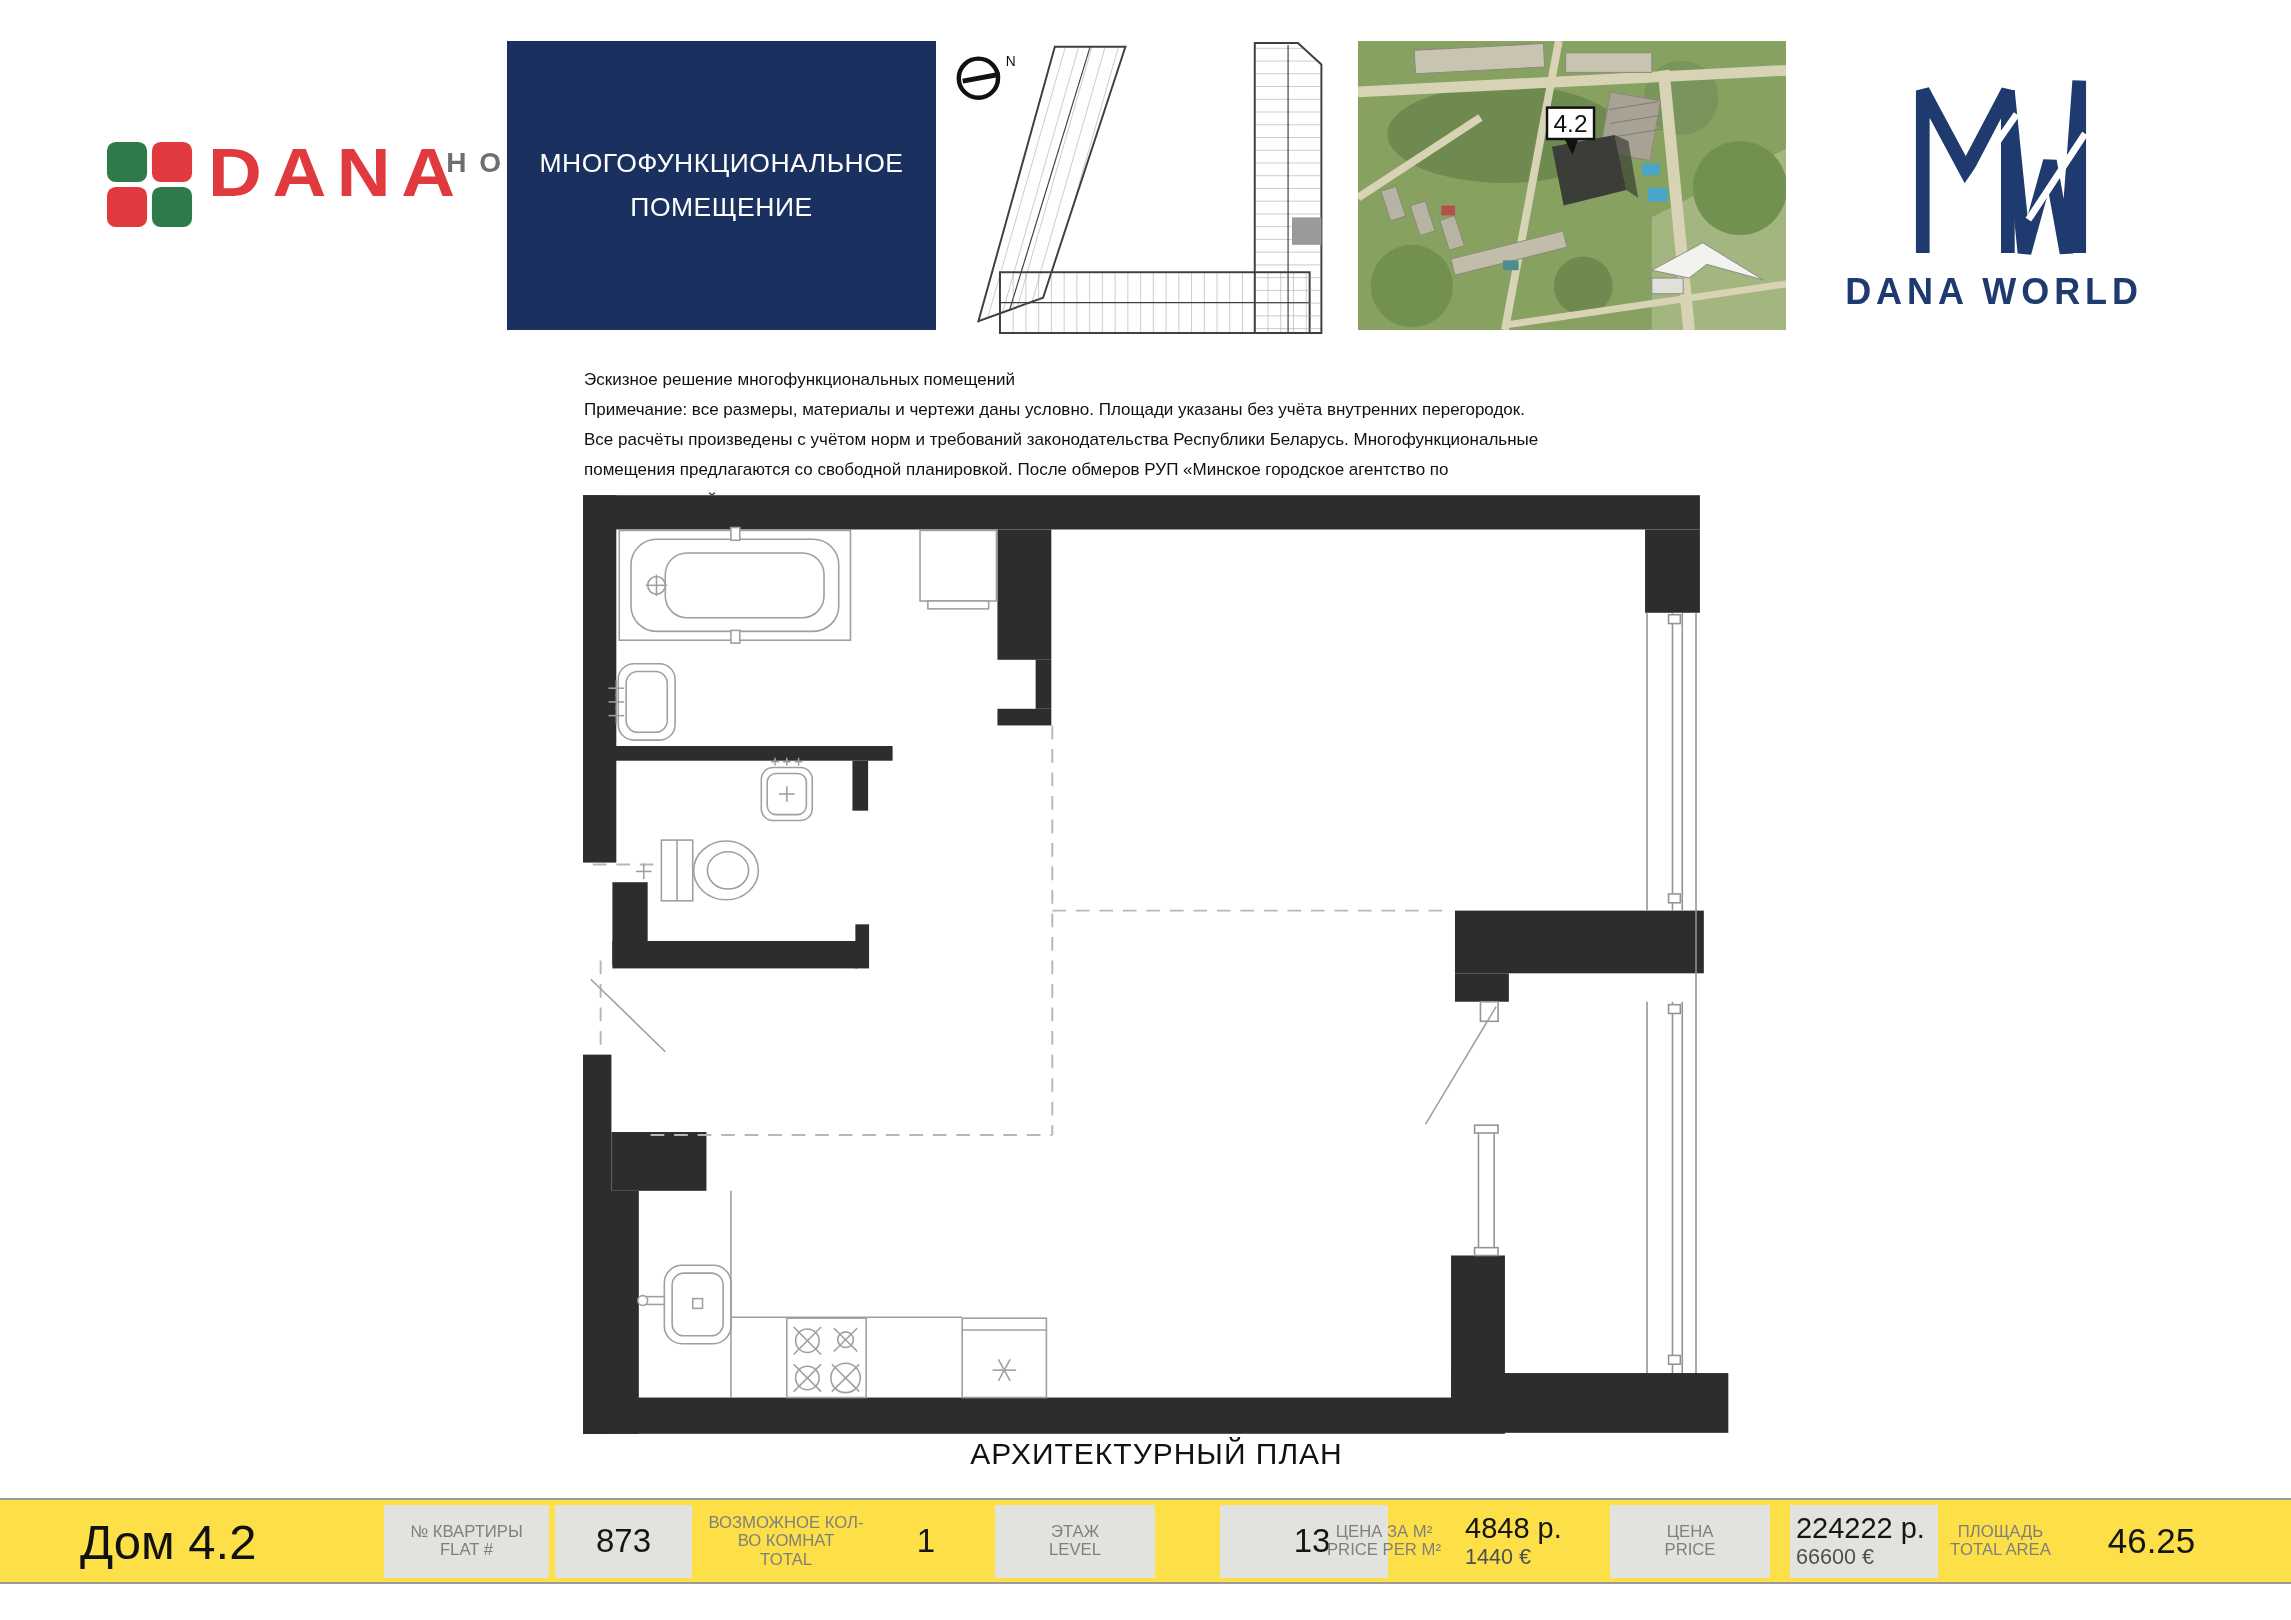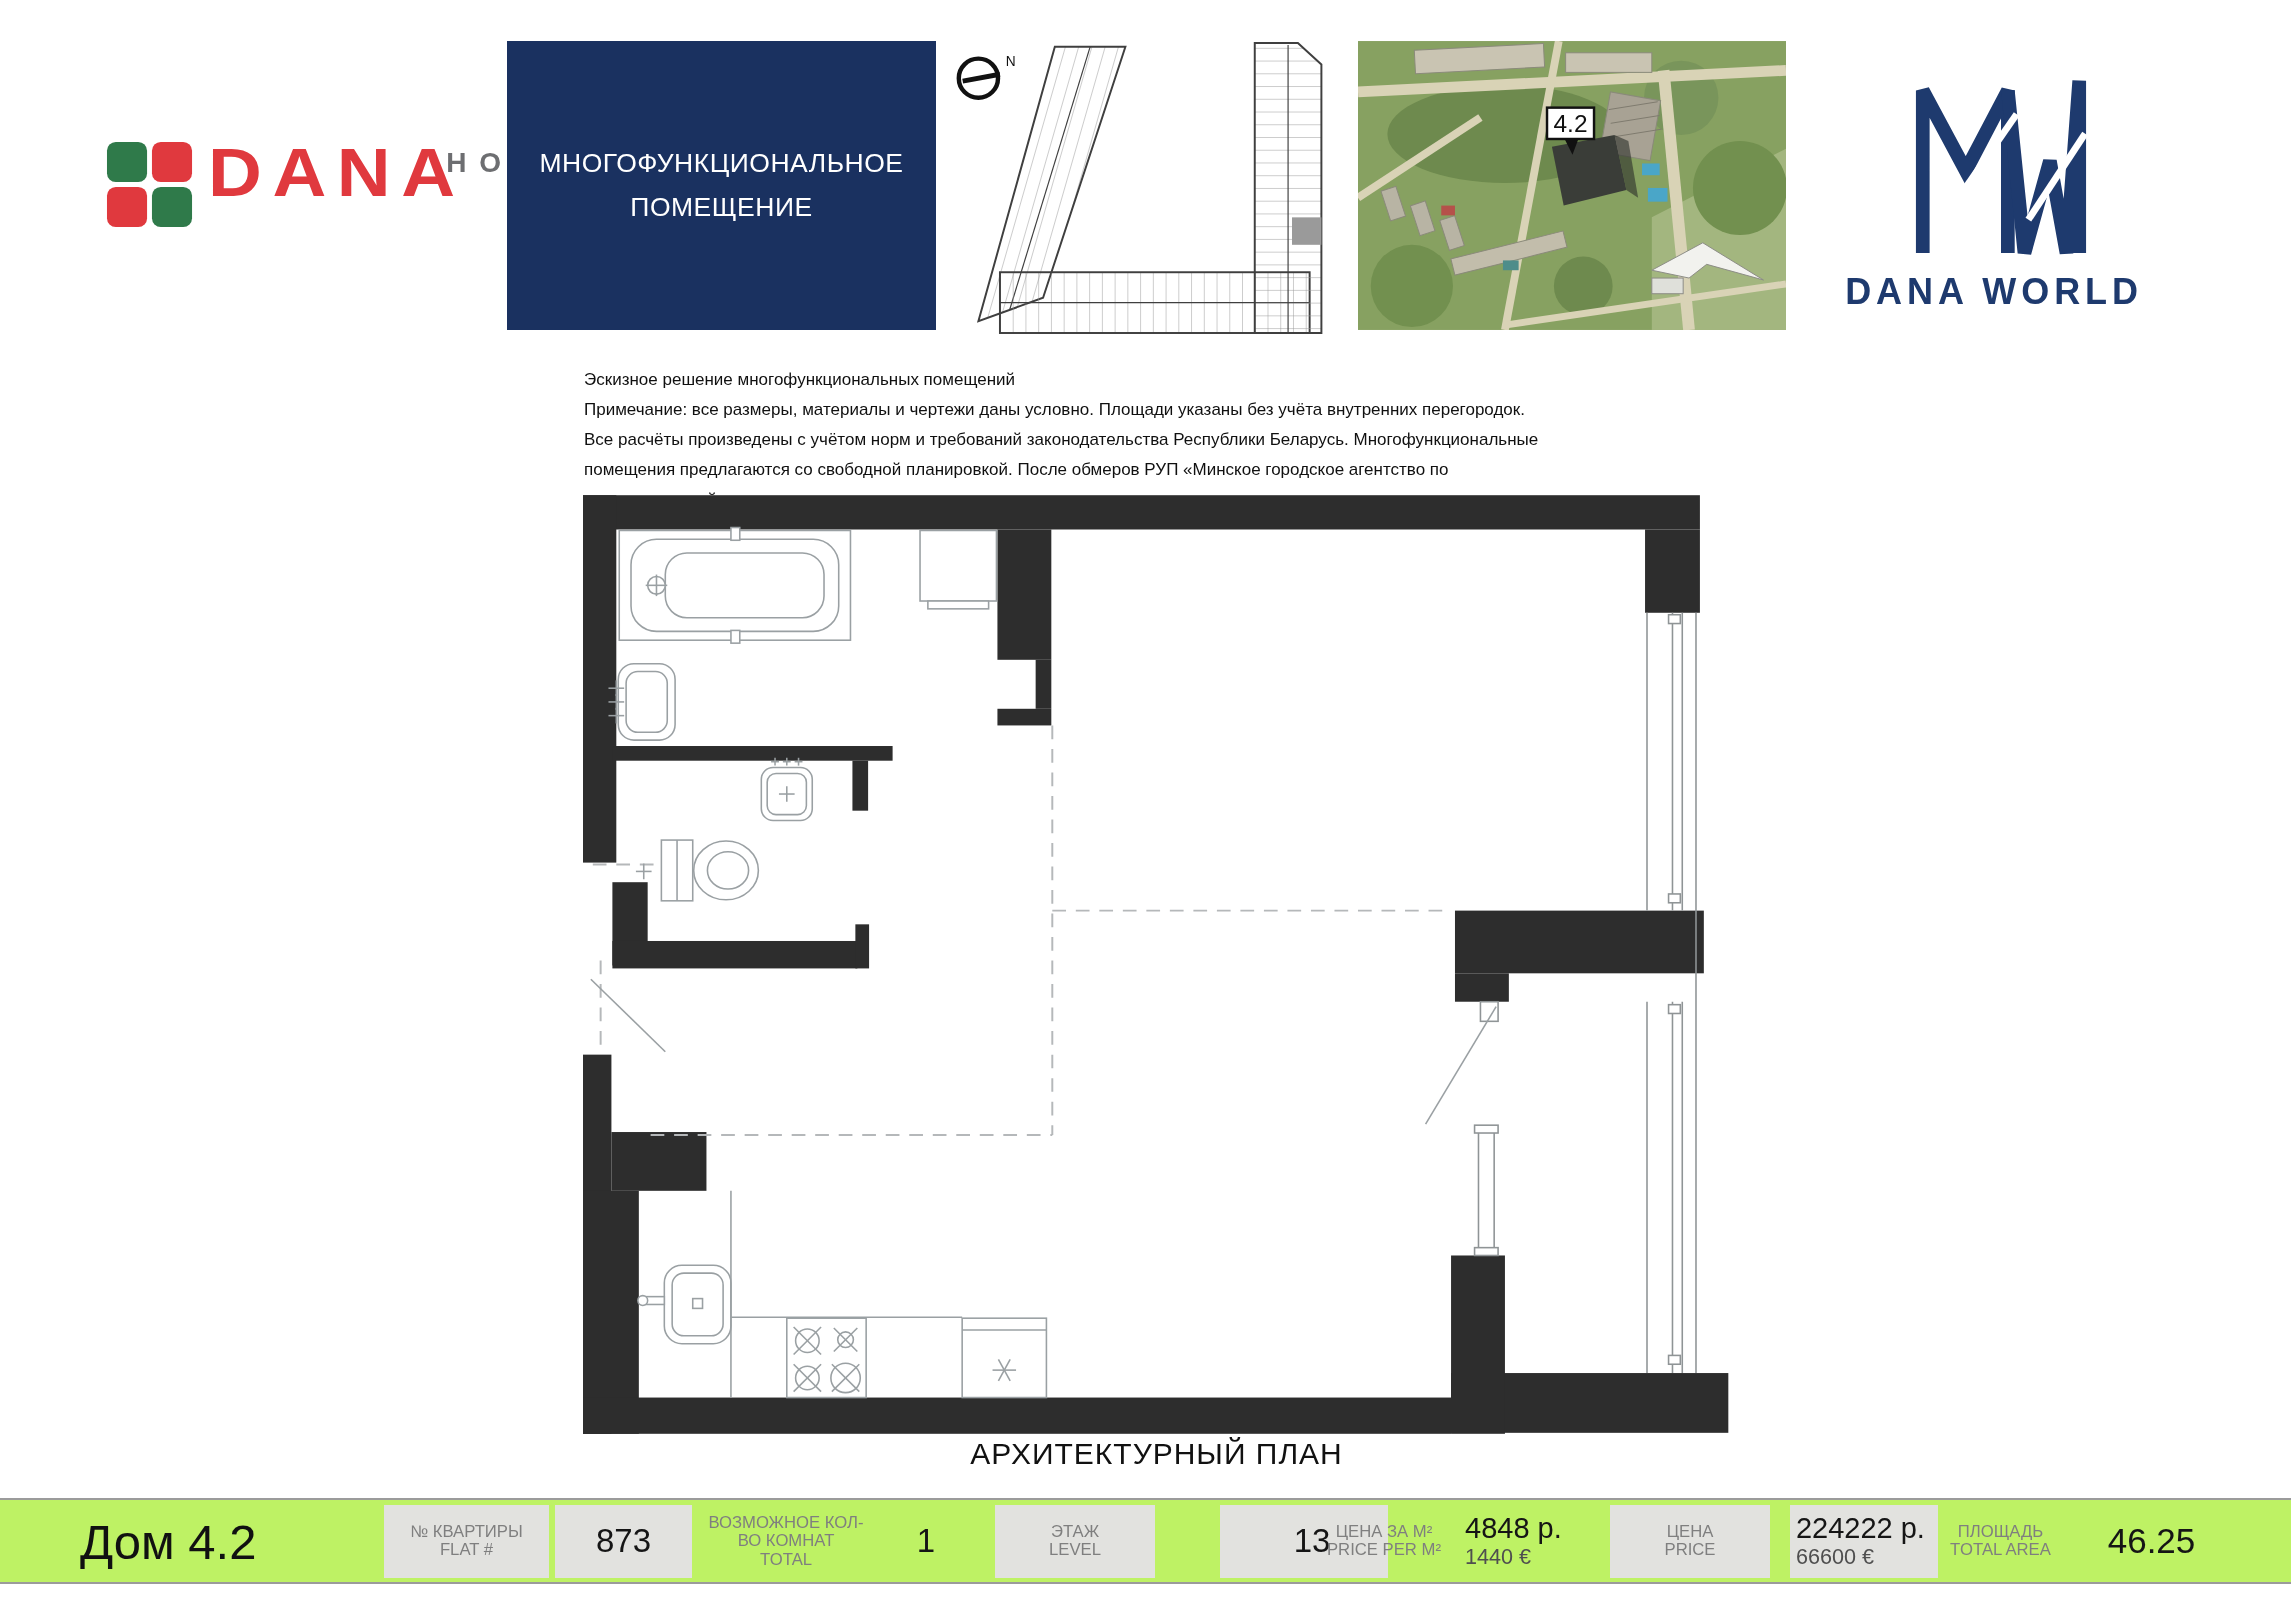--- a/index.html
+++ b/index.html
@@ -22,21 +22,21 @@
            font-size:36px;font-weight:700;color:#1e3a6e;letter-spacing:4.9px;}
   
   .disclaimer{position:absolute;left:584px;top:365px;width:1235px;font-size:17px;
               line-height:30px;color:#101010;white-space:pre-line;}
   
   .plan-svg{position:absolute;left:583px;top:495px;}
   .plan-caption{position:absolute;left:833px;top:1437px;width:647px;text-align:center;
                 font-size:30px;letter-spacing:1px;color:#111;}
   
   .bar{position:absolute;left:0;top:1498px;width:2292px;height:82px;
-       border-top:2.9px solid #9b9b9b;border-bottom:2.9px solid #9b9b9b;background:#bef264;}
+       border-top:2.9px solid #9b9b9b;border-bottom:2.9px solid #9b9b9b;background:#fde047;}
   .house{position:absolute;left:80px;top:13.7px;font-size:49px;color:#111;}
   .cell{position:absolute;top:4.9px;height:73px;display:flex;flex-direction:column;
         justify-content:center;align-items:center;text-align:center;}
   .cell.shaded{background:#e2e2df;}
   .cell .lab{font-size:16.7px;line-height:18.6px;color:#7f7f7f;}
   .cell .val{font-size:33px;color:#151515;}
   .cell .val-big{font-size:35px;color:#151515;}
   .cell .val-main{font-size:29px;color:#151515;line-height:31px;}
   .cell .val-eur{font-size:21.6px;color:#4f4f4f;line-height:25.5px;}
   .v-left{align-items:flex-start;text-align:left;}

